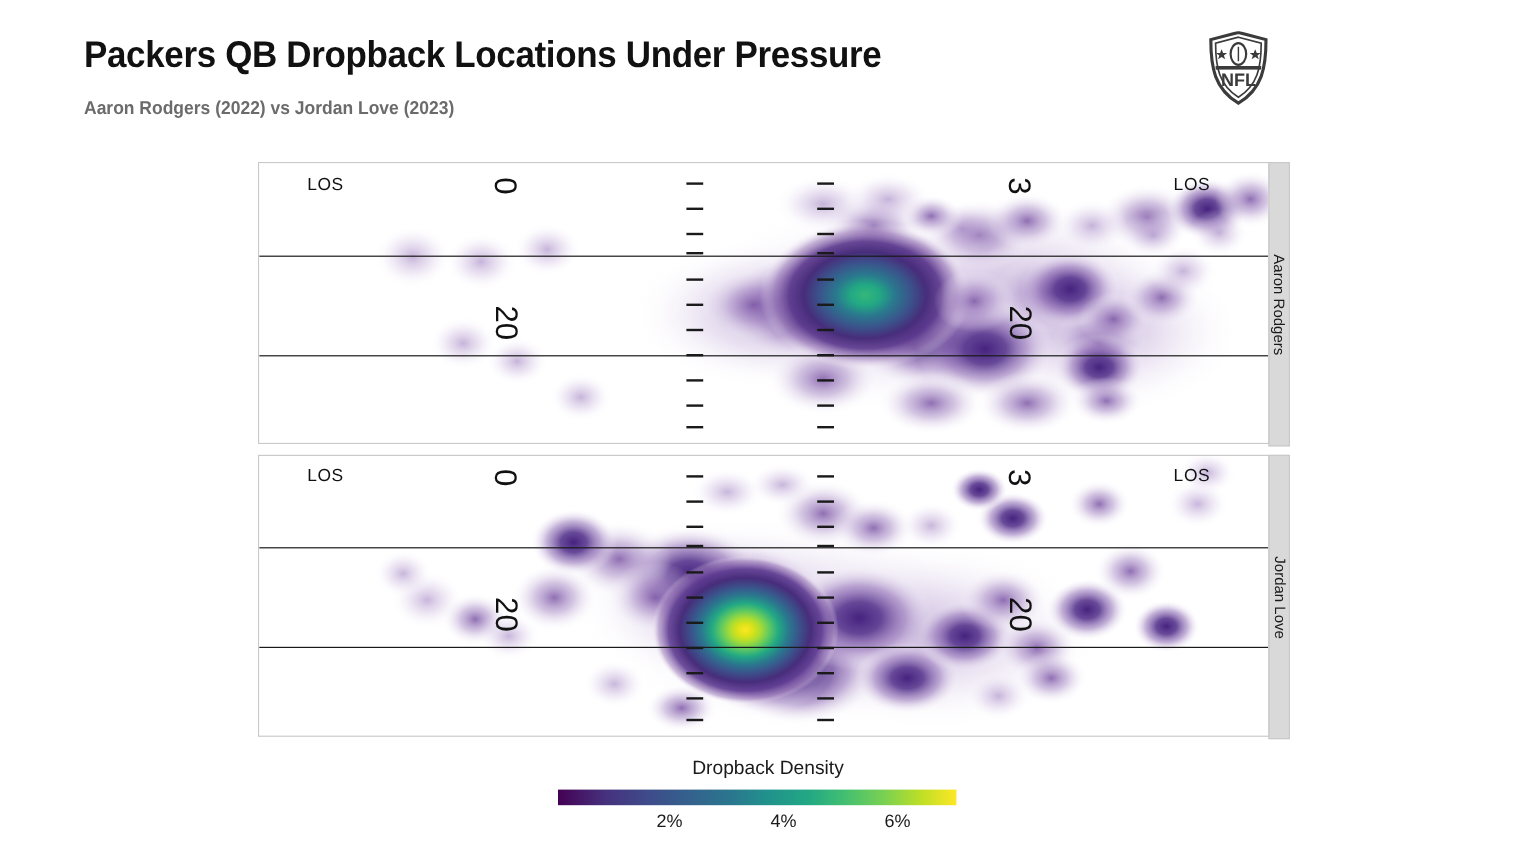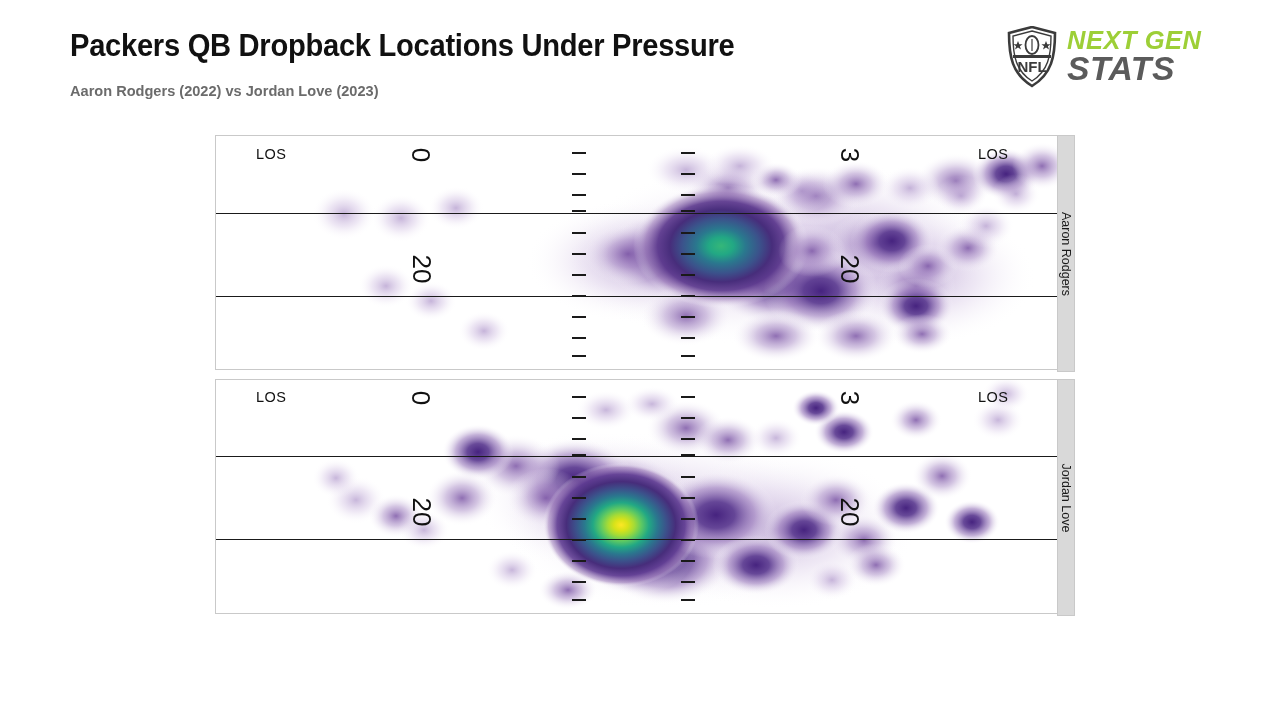--- a/index.html
+++ b/index.html
@@ -116,24 +116,20 @@
       <path d="M27 5 L46 10 C46 30 43 45 27 55 C11 45 8 30 8 10 Z" fill="#ffffff" stroke="#3b3b3b" stroke-width="1.4"></path>
       <ellipse cx="27" cy="19" rx="6.5" ry="9" fill="none" stroke="#3b3b3b" stroke-width="1.8"></ellipse>
       <line x1="27" y1="13" x2="27" y2="25" stroke="#3b3b3b" stroke-width="1.2"></line>
       <g fill="#3b3b3b">
         <polygon points="13,15 14.3,18.2 17.6,18.2 14.9,20.2 16,23.4 13,21.4 10,23.4 11.1,20.2 8.4,18.2 11.7,18.2"></polygon>
         <polygon points="41,15 42.3,18.2 45.6,18.2 42.9,20.2 44,23.4 41,21.4 38,23.4 39.1,20.2 36.4,18.2 39.7,18.2"></polygon>
       </g>
       <rect x="8" y="29" width="38" height="3" fill="#3b3b3b"></rect>
       <text x="27" y="46" text-anchor="middle" font-family="Liberation Sans, sans-serif" font-size="15" font-weight="bold" fill="#3b3b3b">NFL</text>
     </svg>
-    <div id="ngs-text">
-      <div id="ngs-next" class="ngs-line">NEXT GEN</div>
-      <div id="ngs-stats" class="ngs-line">STATS</div>
-    </div>
   </div>
 </div>
 
 <div id="plot">
 
   <div class="panel" id="panel-rodgers">
     <svg class="heat" viewBox="0 0 841 233" preserveAspectRatio="none">
       <defs>
         <radialGradient id="gPeakR">
           <stop offset="0%" stop-color="#35b779"></stop>
@@ -378,14 +374,21 @@
     <div class="yardnum rot-cw" style="left:198px;top:5px">0</div>
     <div class="yardnum rot-cw" style="left:192px;top:119px">20</div>
     <div class="yardnum rot-cw" style="left:620px;top:119px">20</div>
     <div class="yardnum rot-cw" style="left:627px;top:5px">3</div>
   </div>
 
   <div class="strip" id="strip-love">
     <span class="strip-label">Jordan Love</span>
   </div>
 
+  <div id="legend">
+    <div id="legend-title">Dropback Density</div>
+    <div id="legend-bar"></div>
+    <div class="legend-tick" style="left:558px">2%</div>
+    <div class="legend-tick" style="left:653px">4%</div>
+    <div class="legend-tick" style="left:748px">6%</div>
+  </div>
 
 </div>
 
 </body></html>

